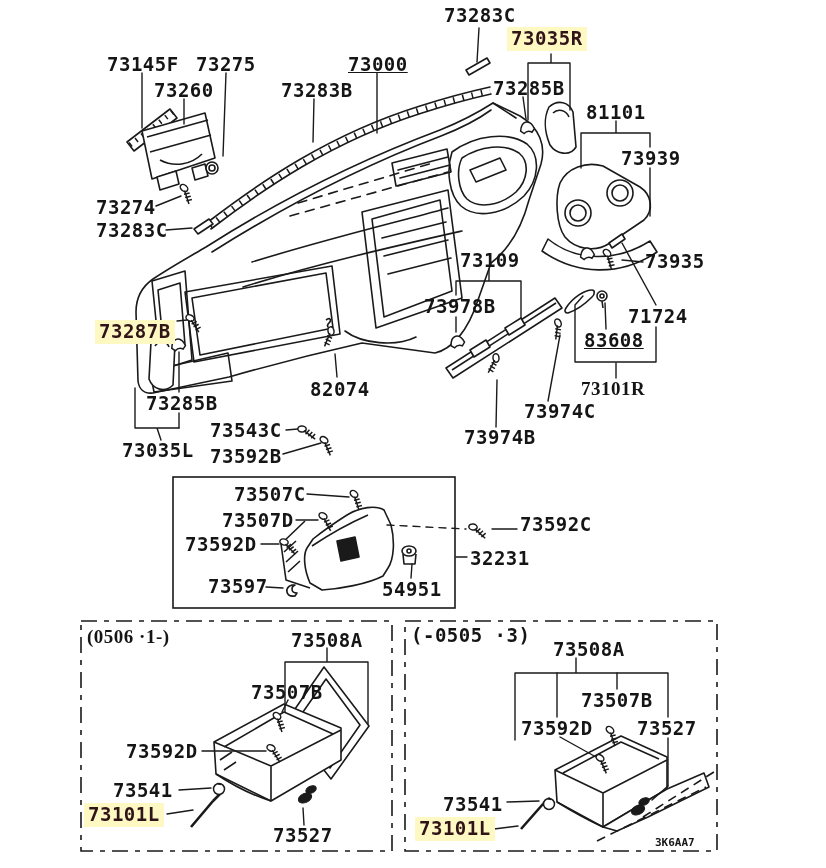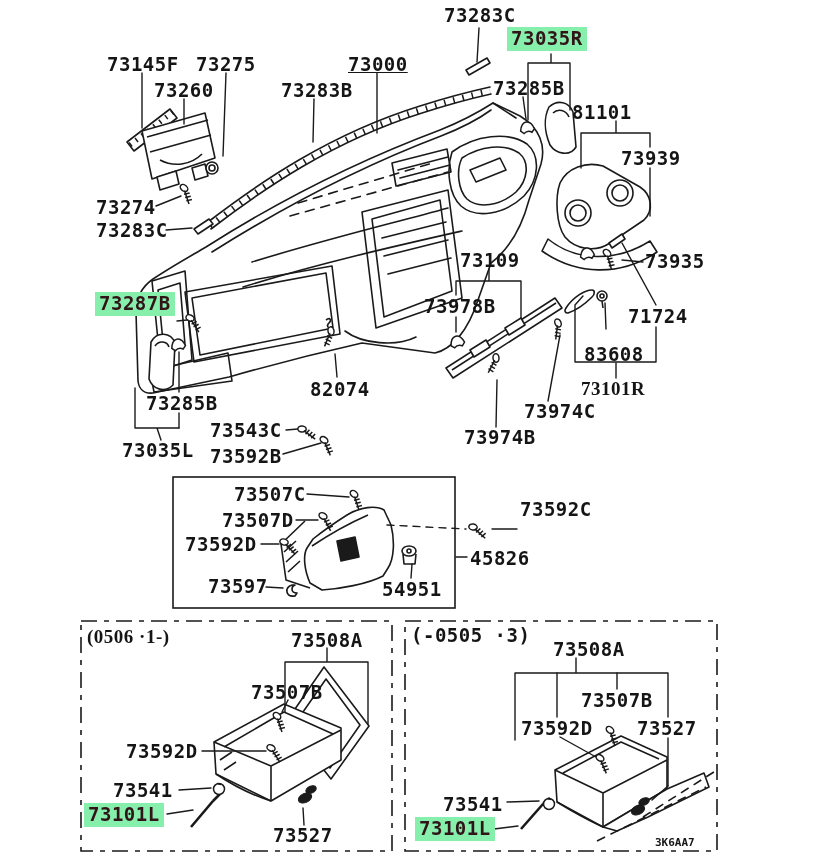--- a/index.html
+++ b/index.html
@@ -2,21 +2,21 @@
 <html><head>
 <meta charset="utf-8">
 <style>
   html,body{margin:0;padding:0;background:#ffffff;}
   .stage{position:relative;width:826px;height:868px;background:#ffffff;overflow:hidden;
          font-family:"DejaVu Sans Mono","Liberation Mono",monospace;}
   .art{position:absolute;left:0;top:0;}
   #labels{position:absolute;left:0;top:0;width:826px;height:868px;}
   .part-label{position:absolute;font-size:19px;font-weight:bold;line-height:1.05;
               color:#151515;letter-spacing:.5px;white-space:pre;}
-  .part-label.hl{background:#86efac;padding:2px 4px;color:#301418;}
+  .part-label.hl{background:#fef9c3;padding:2px 4px;color:#301418;}
   .part-label.small{font-size:11px;letter-spacing:0;}
 </style>
 </head>
 <body>
 
 <div class="stage">
 
 <svg class="art" width="826" height="868" viewBox="0 0 826 868">
   <defs>
     <g id="screw" stroke="#1a1a1a" fill="#ffffff" stroke-width="1.5">
@@ -246,45 +246,45 @@
 
 <div id="labels">
       <div class="part-label" style="left: 444px; top: 6px;">73283C</div>
       <div class="part-label hl" style="left: 507px; top: 27px;">73035R</div>
       <div class="part-label" style="left: 107px; top: 55px;">73145F</div>
       <div class="part-label" style="left: 196px; top: 55px;">73275</div>
       <div class="part-label" style="left: 154px; top: 81px;">73260</div>
       <div class="part-label" style="left: 281px; top: 81px;">73283B</div>
       <div class="part-label" style="left: 348px; top: 55px; text-decoration: underline;">73000</div>
       <div class="part-label" style="left: 493px; top: 79px;">73285B</div>
-      <div class="part-label" style="left: 572px; top: 103px;">81101</div>
+      <div class="part-label" style="left: 586px; top: 103px;">81101</div>
       <div class="part-label" style="left: 621px; top: 149px;">73939</div>
       <div class="part-label" style="left: 96px; top: 198px;">73274</div>
       <div class="part-label" style="left: 96px; top: 221px;">73283C</div>
       <div class="part-label" style="left: 645px; top: 252px;">73935</div>
       <div class="part-label" style="left: 460px; top: 251px;">73109</div>
       <div class="part-label" style="left: 424px; top: 297px;">73978B</div>
       <div class="part-label" style="left: 628px; top: 307px;">71724</div>
-      <div class="part-label" style="left: 584px; top: 345px;">83608</div>
-      <div class="part-label hl" style="left: 95px; top: 292px;">73287B</div>
+      <div class="part-label" style="left: 584px; top: 331px; text-decoration: underline;">83608</div>
+      <div class="part-label hl" style="left: 95px; top: 320px;">73287B</div>
       <div class="part-label" style="left: 581px; top: 379px; font-family: Liberation Serif, serif;">73101R</div>
       <div class="part-label" style="left: 524px; top: 402px;">73974C</div>
       <div class="part-label" style="left: 464px; top: 428px;">73974B</div>
       <div class="part-label" style="left: 310px; top: 380px;">82074</div>
       <div class="part-label" style="left: 146px; top: 394px;">73285B</div>
       <div class="part-label" style="left: 210px; top: 421px;">73543C</div>
       <div class="part-label" style="left: 122px; top: 441px;">73035L</div>
       <div class="part-label" style="left: 210px; top: 447px; text-align: center;">73592B</div>
       <div class="part-label" style="left: 234px; top: 485px;">73507C</div>
       <div class="part-label" style="left: 222px; top: 511px;">73507D</div>
       <div class="part-label" style="left: 185px; top: 535px;">73592D</div>
       <div class="part-label" style="left: 208px; top: 577px;">73597</div>
       <div class="part-label" style="left: 382px; top: 580px;">54951</div>
-      <div class="part-label" style="left: 520px; top: 500px;">73592C</div>
-      <div class="part-label" style="left: 470px; top: 549px;">45826</div>
+      <div class="part-label" style="left: 520px; top: 515px;">73592C</div>
+      <div class="part-label" style="left: 470px; top: 549px;">32231</div>
       <div class="part-label" style="left: 87px; top: 627px; font-family: Liberation Serif, serif;">(0506 ·1-)</div>
       <div class="part-label" style="left: 291px; top: 631px;">73508A</div>
       <div class="part-label" style="left: 251px; top: 683px;">73507B</div>
       <div class="part-label" style="left: 126px; top: 742px;">73592D</div>
       <div class="part-label" style="left: 113px; top: 781px;">73541</div>
       <div class="part-label hl" style="left: 84px; top: 803px;">73101L</div>
       <div class="part-label" style="left: 273px; top: 826px;">73527</div>
       <div class="part-label" style="left: 411px; top: 626px;">(-0505 ·3)</div>
       <div class="part-label" style="left: 553px; top: 640px;">73508A</div>
       <div class="part-label" style="left: 581px; top: 691px;">73507B</div>

